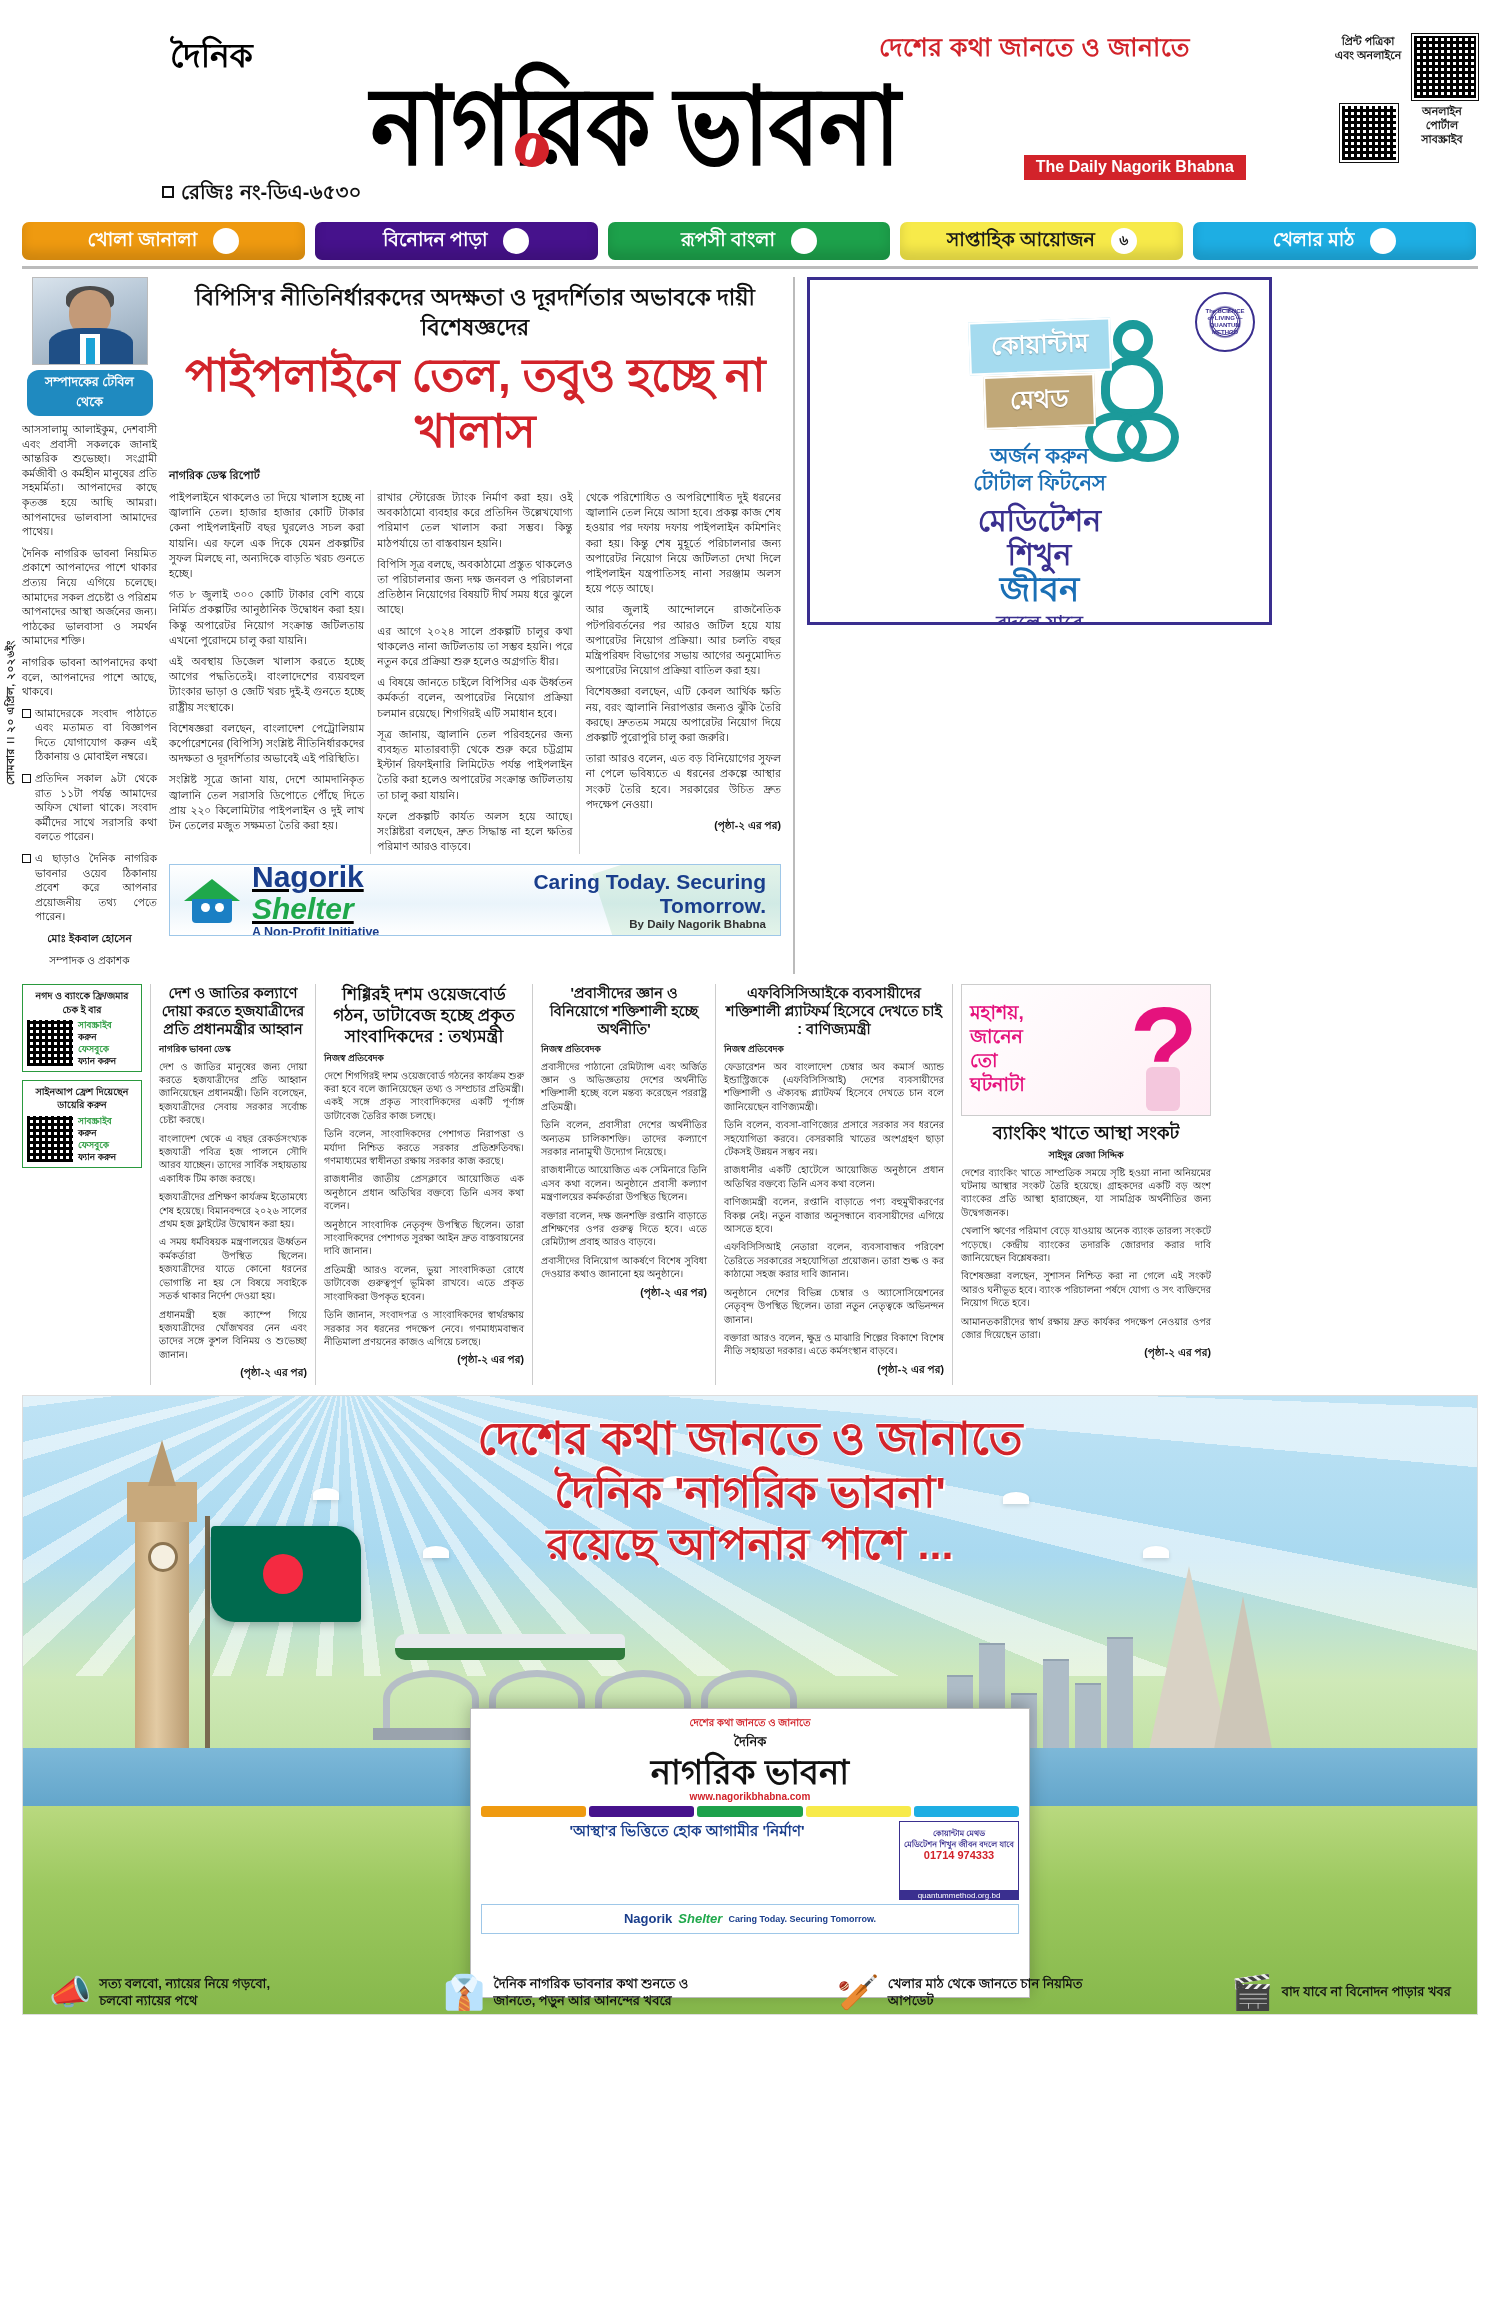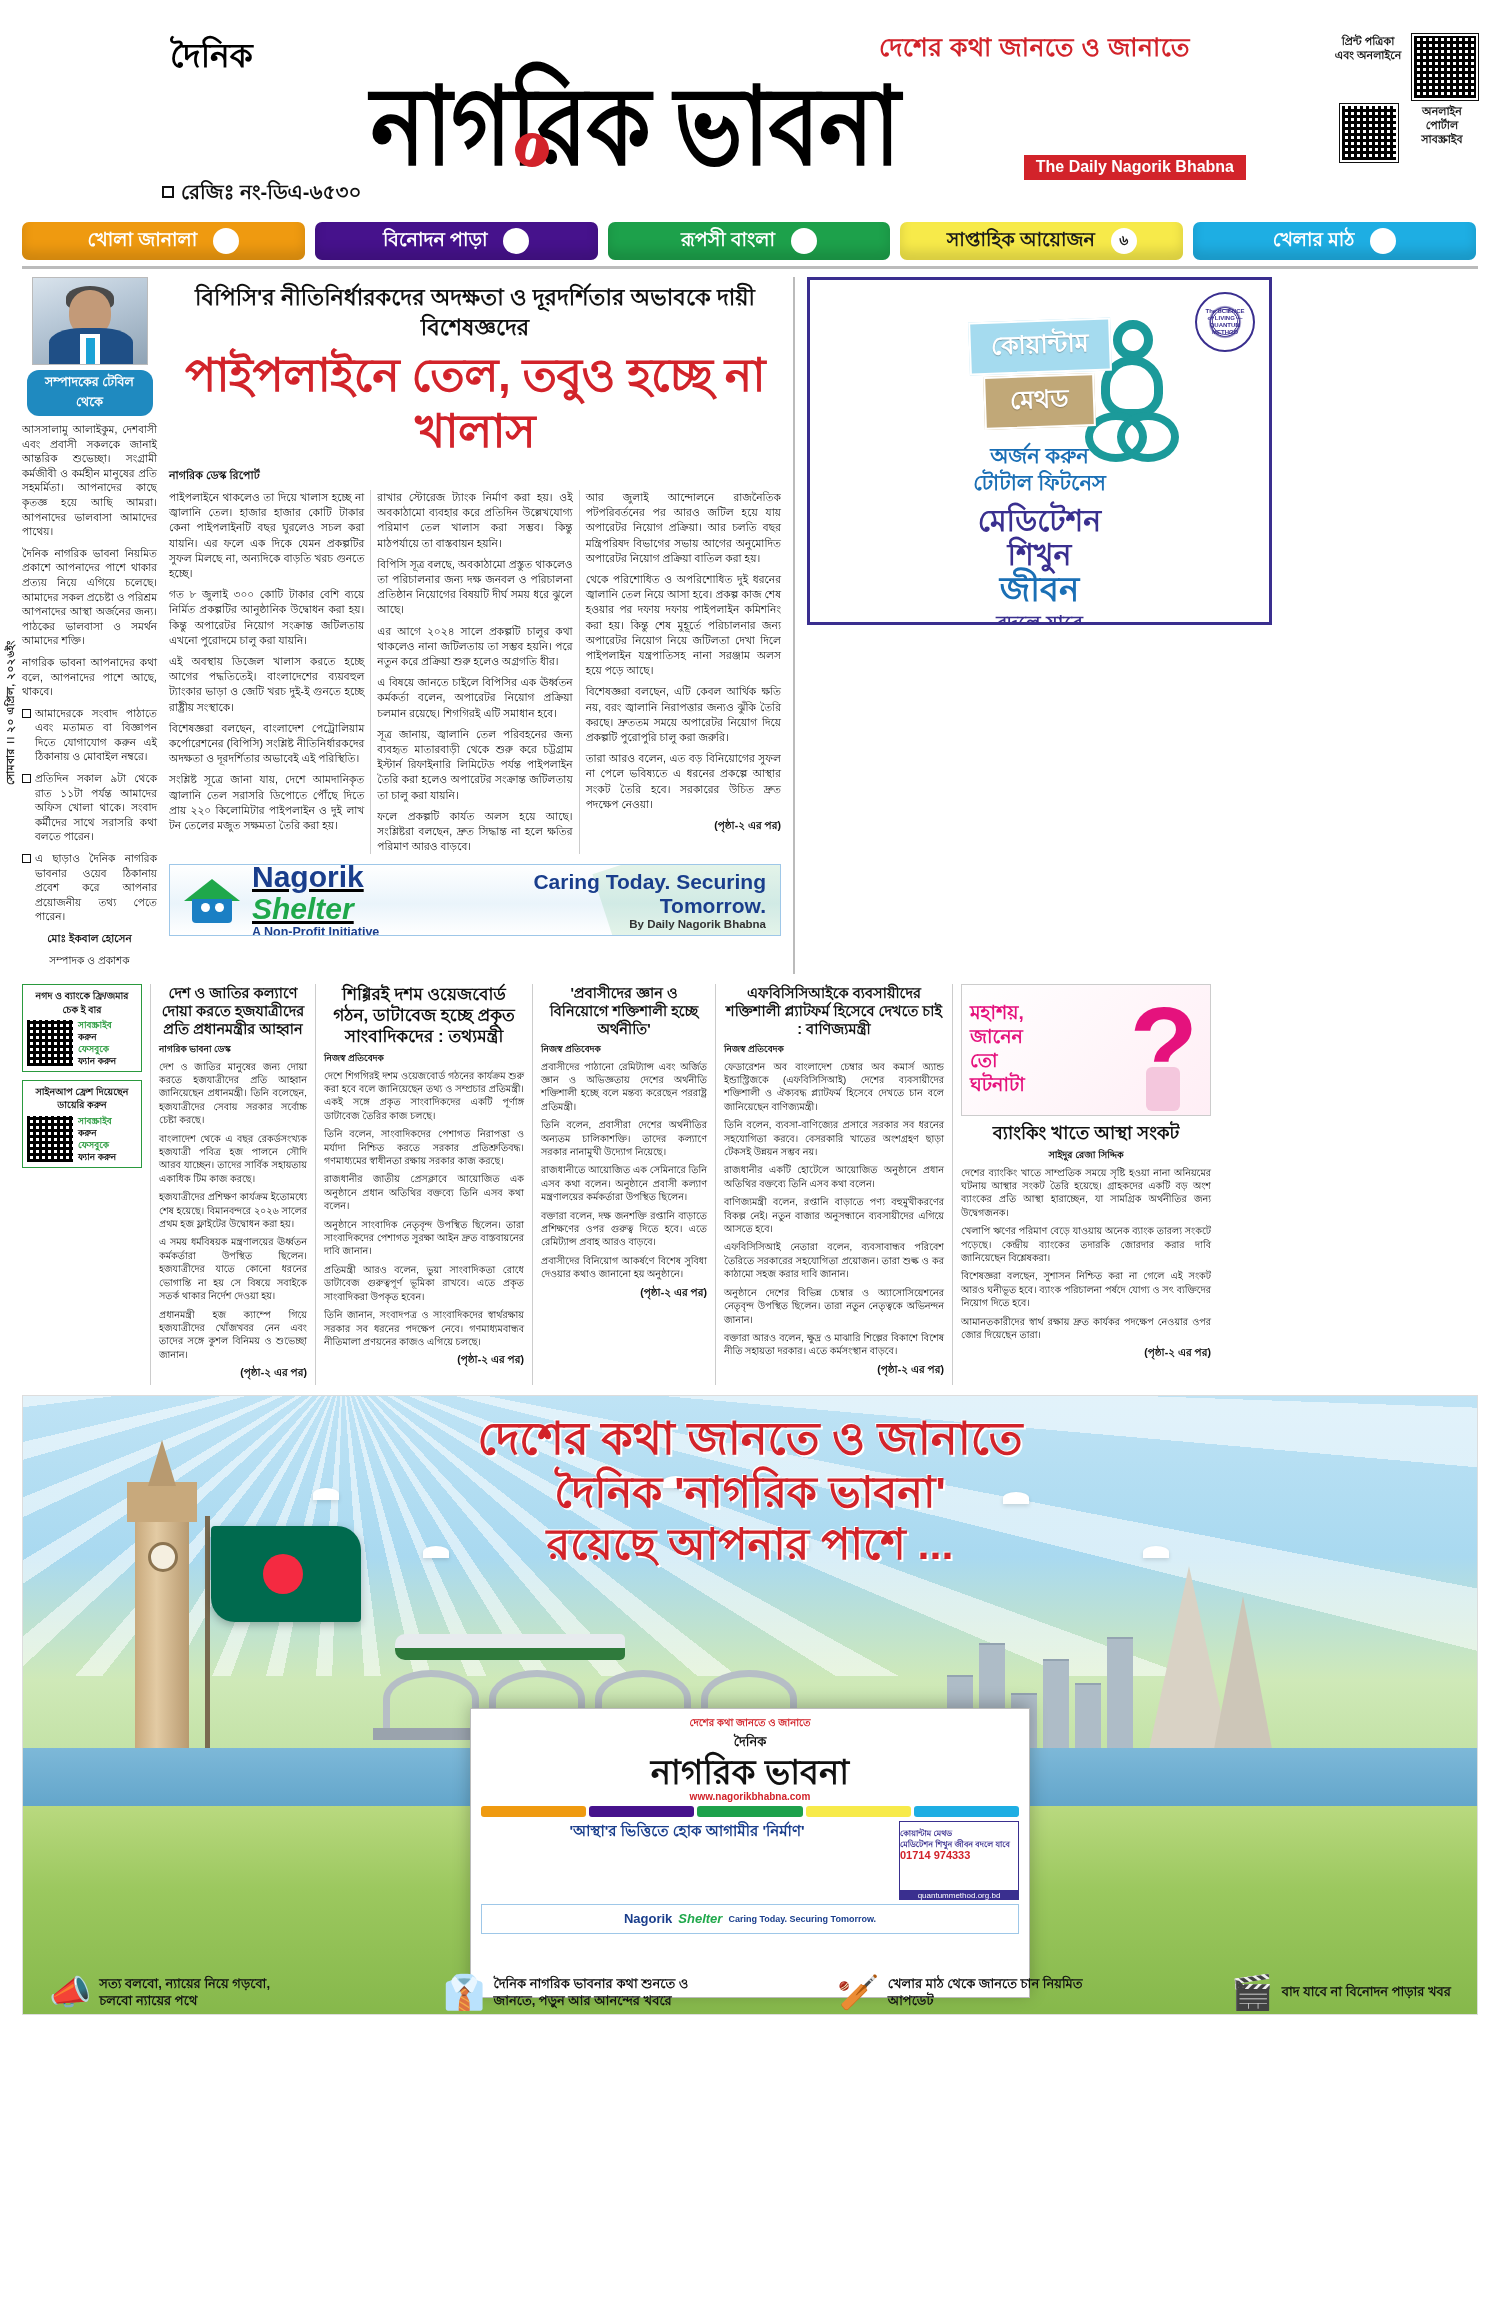--- a/index.html
+++ b/index.html
@@ -717,21 +717,21 @@
   }
   .nm-body { display: flex; gap: 6px; }
   .nm-hl {
     flex: 1;
     font-size: 15px; font-weight: 900; color: #1a3e8c; text-align: center;
     line-height: 20px;
   }
   .nm-side { width: 120px; }
   .nm-quantum {
     border: 1px solid #3a2f8f; height: 70px; font-size: 8px;
-    color: #3a2f8f; font-weight: 800; text-align: left; padding-top: 6px;
+    color: #3a2f8f; font-weight: 800; text-align: center; padding-top: 6px;
     line-height: 11px;
   }
   .nm-phone { color: #d2232a; font-weight: 900; font-size: 11px; }
   .nm-url { background: #3a2f8f; color: #fff; font-size: 8px; text-align: center; }
   .nm-shelter {
     margin-top: 4px; height: 30px; border: 1px solid #9ec7e8;
     display: flex; align-items: center; justify-content: center; gap: 6px;
     font-size: 13px; font-weight: 800;
   }
   .foot-icons {
@@ -835,22 +835,22 @@
         <p>গত ৮ জুলাই ৩০০ কোটি টাকার বেশি ব্যয়ে নির্মিত প্রকল্পটির আনুষ্ঠানিক উদ্বোধন করা হয়। কিন্তু অপারেটর নিয়োগ সংক্রান্ত জটিলতায় এখনো পুরোদমে চালু করা যায়নি।</p>
         <p>এই অবস্থায় ডিজেল খালাস করতে হচ্ছে আগের পদ্ধতিতেই। বাংলাদেশের ব্যয়বহুল ট্যাংকার ভাড়া ও জেটি খরচ দুই-ই গুনতে হচ্ছে রাষ্ট্রীয় সংস্থাকে।</p>
         <p>বিশেষজ্ঞরা বলছেন, বাংলাদেশ পেট্রোলিয়াম কর্পোরেশনের (বিপিসি) সংশ্লিষ্ট নীতিনির্ধারকদের অদক্ষতা ও দূরদর্শিতার অভাবেই এই পরিস্থিতি।</p>
         <p>সংশ্লিষ্ট সূত্রে জানা যায়, দেশে আমদানিকৃত জ্বালানি তেল সরাসরি ডিপোতে পৌঁছে দিতে প্রায় ২২০ কিলোমিটার পাইপলাইন ও দুই লাখ টন তেলের মজুত সক্ষমতা তৈরি করা হয়।</p>
         <p>রাখার স্টোরেজ ট্যাংক নির্মাণ করা হয়। ওই অবকাঠামো ব্যবহার করে প্রতিদিন উল্লেখযোগ্য পরিমাণ তেল খালাস করা সম্ভব। কিন্তু মাঠপর্যায়ে তা বাস্তবায়ন হয়নি।</p>
         <p>বিপিসি সূত্র বলছে, অবকাঠামো প্রস্তুত থাকলেও তা পরিচালনার জন্য দক্ষ জনবল ও পরিচালনা প্রতিষ্ঠান নিয়োগের বিষয়টি দীর্ঘ সময় ধরে ঝুলে আছে।</p>
         <p>এর আগে ২০২৪ সালে প্রকল্পটি চালুর কথা থাকলেও নানা জটিলতায় তা সম্ভব হয়নি। পরে নতুন করে প্রক্রিয়া শুরু হলেও অগ্রগতি ধীর।</p>
         <p>এ বিষয়ে জানতে চাইলে বিপিসির এক ঊর্ধ্বতন কর্মকর্তা বলেন, অপারেটর নিয়োগ প্রক্রিয়া চলমান রয়েছে। শিগগিরই এটি সমাধান হবে।</p>
         <p>সূত্র জানায়, জ্বালানি তেল পরিবহনের জন্য ব্যবহৃত মাতারবাড়ী থেকে শুরু করে চট্টগ্রাম ইস্টার্ন রিফাইনারি লিমিটেড পর্যন্ত পাইপলাইন তৈরি করা হলেও অপারেটর সংক্রান্ত জটিলতায় তা চালু করা যায়নি।</p>
         <p>ফলে প্রকল্পটি কার্যত অলস হয়ে আছে। সংশ্লিষ্টরা বলছেন, দ্রুত সিদ্ধান্ত না হলে ক্ষতির পরিমাণ আরও বাড়বে।</p>
+        <p>থেকে পরিশোধিত ও অপরিশোধিত দুই ধরনের জ্বালানি তেল নিয়ে আসা হবে। প্রকল্প কাজ শেষ হওয়ার পর দফায় দফায় পাইপলাইন কমিশনিং করা হয়। কিন্তু শেষ মুহূর্তে পরিচালনার জন্য অপারেটর নিয়োগ নিয়ে জটিলতা দেখা দিলে পাইপলাইন যন্ত্রপাতিসহ নানা সরঞ্জাম অলস হয়ে পড়ে আছে।</p>
         <p>আর জুলাই আন্দোলনে রাজনৈতিক পটপরিবর্তনের পর আরও জটিল হয়ে যায় অপারেটর নিয়োগ প্রক্রিয়া। আর চলতি বছর মন্ত্রিপরিষদ বিভাগের সভায় আগের অনুমোদিত অপারেটর নিয়োগ প্রক্রিয়া বাতিল করা হয়।</p>
-        <p>থেকে পরিশোধিত ও অপরিশোধিত দুই ধরনের জ্বালানি তেল নিয়ে আসা হবে। প্রকল্প কাজ শেষ হওয়ার পর দফায় দফায় পাইপলাইন কমিশনিং করা হয়। কিন্তু শেষ মুহূর্তে পরিচালনার জন্য অপারেটর নিয়োগ নিয়ে জটিলতা দেখা দিলে পাইপলাইন যন্ত্রপাতিসহ নানা সরঞ্জাম অলস হয়ে পড়ে আছে।</p>
         <p>বিশেষজ্ঞরা বলছেন, এটি কেবল আর্থিক ক্ষতি নয়, বরং জ্বালানি নিরাপত্তার জন্যও ঝুঁকি তৈরি করছে। দ্রুততম সময়ে অপারেটর নিয়োগ দিয়ে প্রকল্পটি পুরোপুরি চালু করা জরুরি।</p>
         <p>তারা আরও বলেন, এত বড় বিনিয়োগের সুফল না পেলে ভবিষ্যতে এ ধরনের প্রকল্পে আস্থার সংকট তৈরি হবে। সরকারের উচিত দ্রুত পদক্ষেপ নেওয়া।</p>
         <p class="jump">(পৃষ্ঠা-২ এর পর)</p>
       </div>
 
       <div class="shelter-ad">
         <div class="shelter-logo">
           <div class="roof"></div>
           <div class="base"></div>
           <div class="fig"></div>

